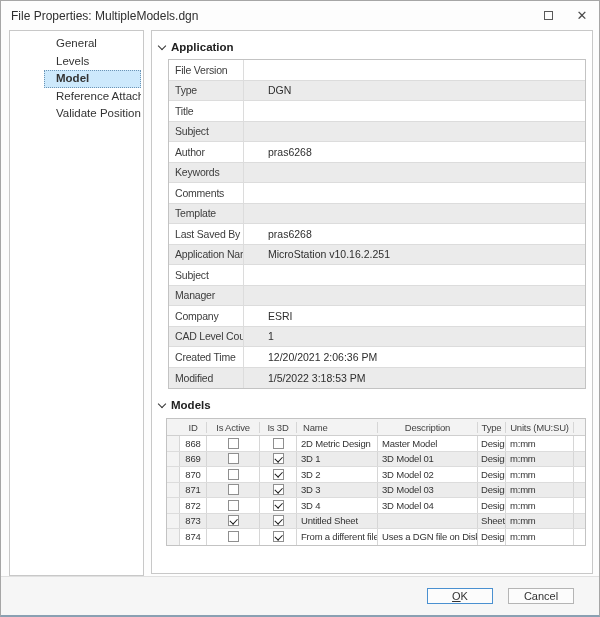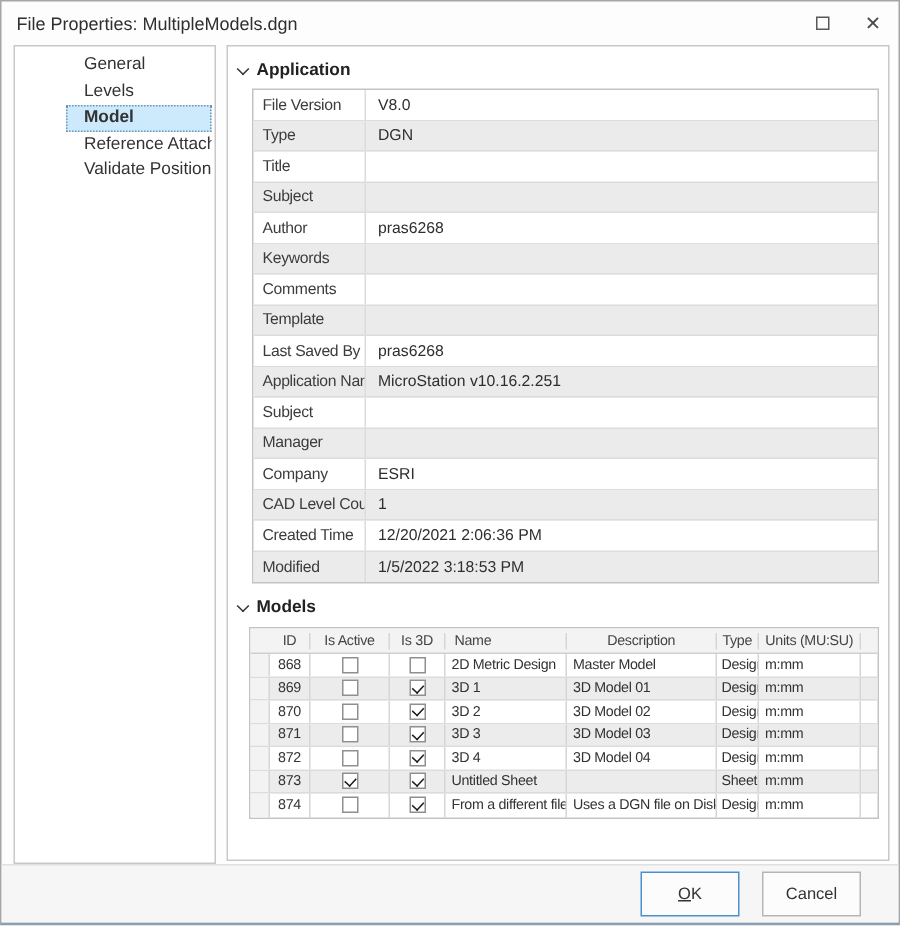--- a/index.html
+++ b/index.html
@@ -94,20 +94,21 @@
   .prop-grid{
     margin:6px 0 0 16px;
     width:418px;
     border:1px solid var(--grid-border);
     background:#fff;
   }
   .prow{
     display:flex;height:20.5px;
     border-bottom:1px solid var(--grid-line);
     font-size:10.5px;
+    gap:16px;
   }
   .prop-grid div.prow:nth-of-type(even){background:var(--alt-row);}
   .prop-grid div.prow:last-of-type{border-bottom:none;}
   .plabel{
     flex:0 0 75px;
     border-right:1px solid var(--grid-line);
     padding-left:6px;
     display:flex;align-items:center;
     color:#3c3c3c;white-space:nowrap;overflow:hidden;
     letter-spacing:-0.2px;
@@ -176,21 +177,21 @@
   .footer{
     position:absolute;left:0;right:0;bottom:0;
     height:39px;
     background:var(--footer-bg);
     border-top:1px solid #e0e0e0;
     display:flex;align-items:center;justify-content:flex-end;
     gap:15px;
     padding-right:25px;
   }
   .btn{
-    width:66px;height:30px;
+    width:66px;height:16px;
     display:flex;align-items:center;justify-content:center;
     font-size:11px;color:#333;
     background:#fcfcfc;
     border:1px solid #b5b5b5;
     cursor:default;
   }
   .btn-ok{border-color:var(--accent);}
   .btn .lbl{display:inline-block;}
   .btn-ok .lbl::first-letter{text-decoration:underline;}
 </style>
@@ -226,21 +227,20 @@
 
     <div class="section-head">
       <span class="chev"></span>
       <span>Application</span>
     </div>
 
     <div class="prop-grid">
 
         <div class="prow">
           <div class="plabel">File Version</div>
-          <div class="pvalue">V8.0</div>
         </div>
 
         <div class="prow">
           <div class="plabel">Type</div>
           <div class="pvalue">DGN</div>
         </div>
 
         <div class="prow">
           <div class="plabel">Title</div>
           <div class="pvalue"></div>

